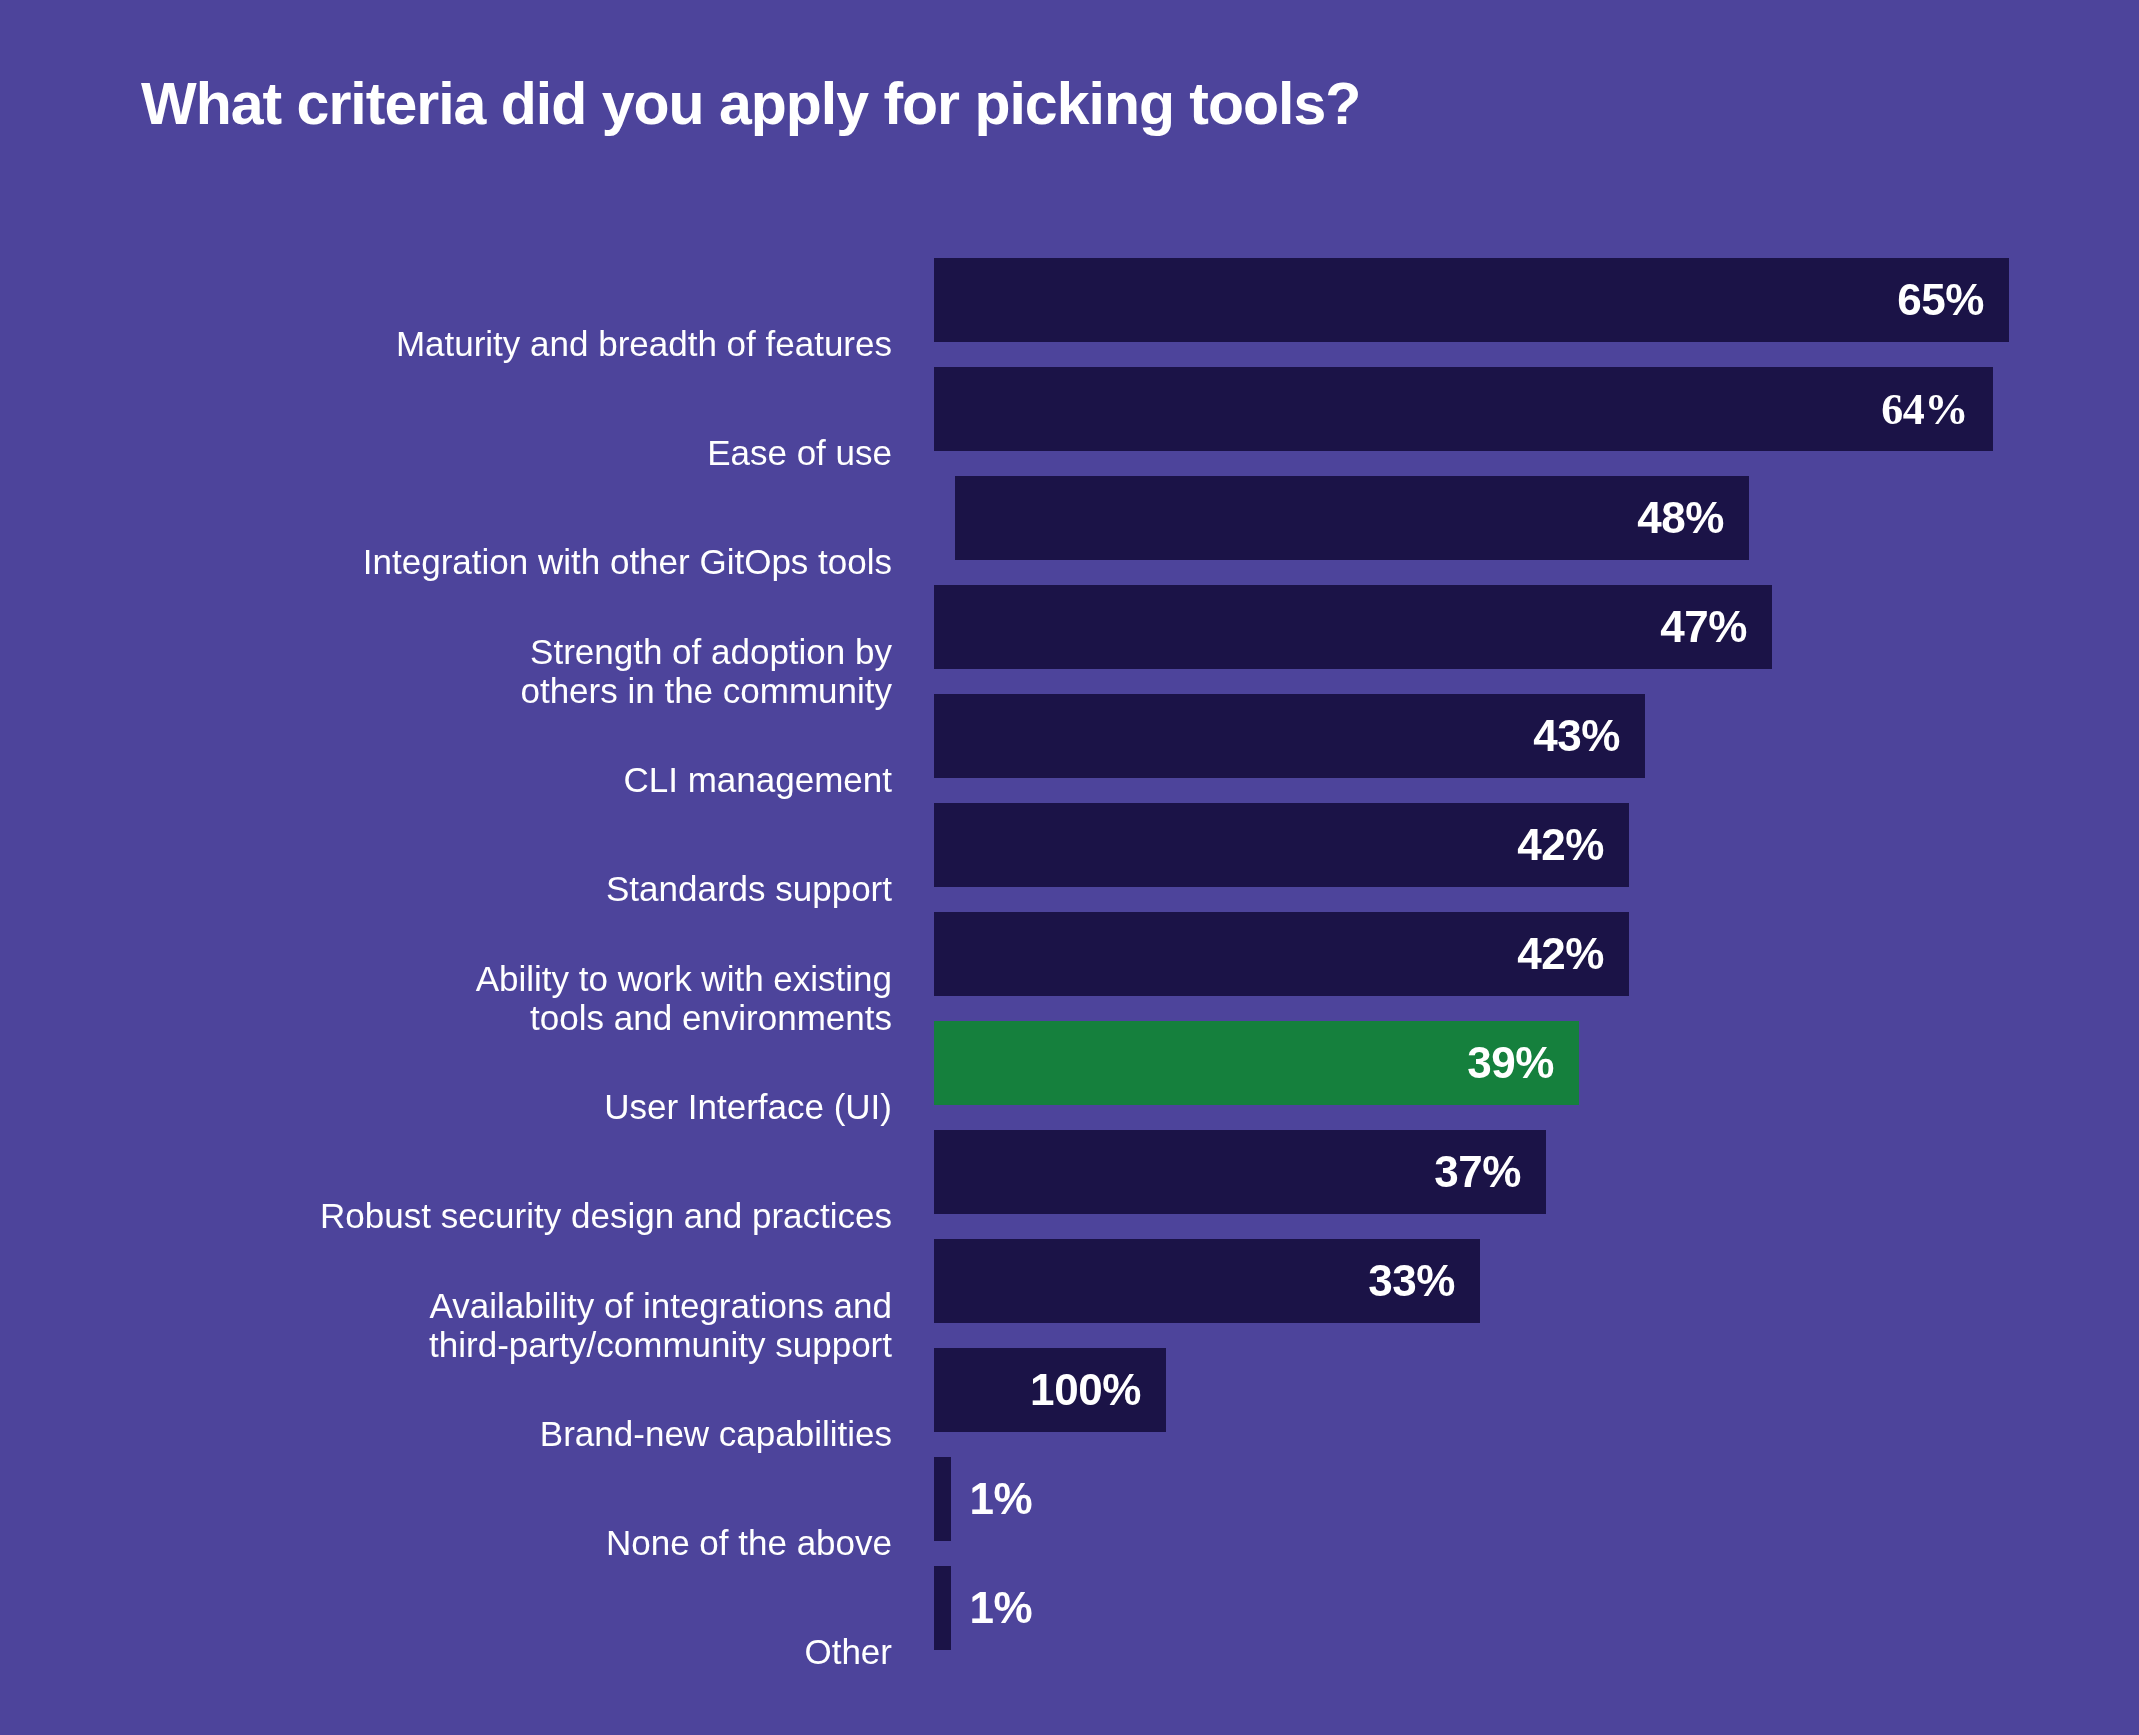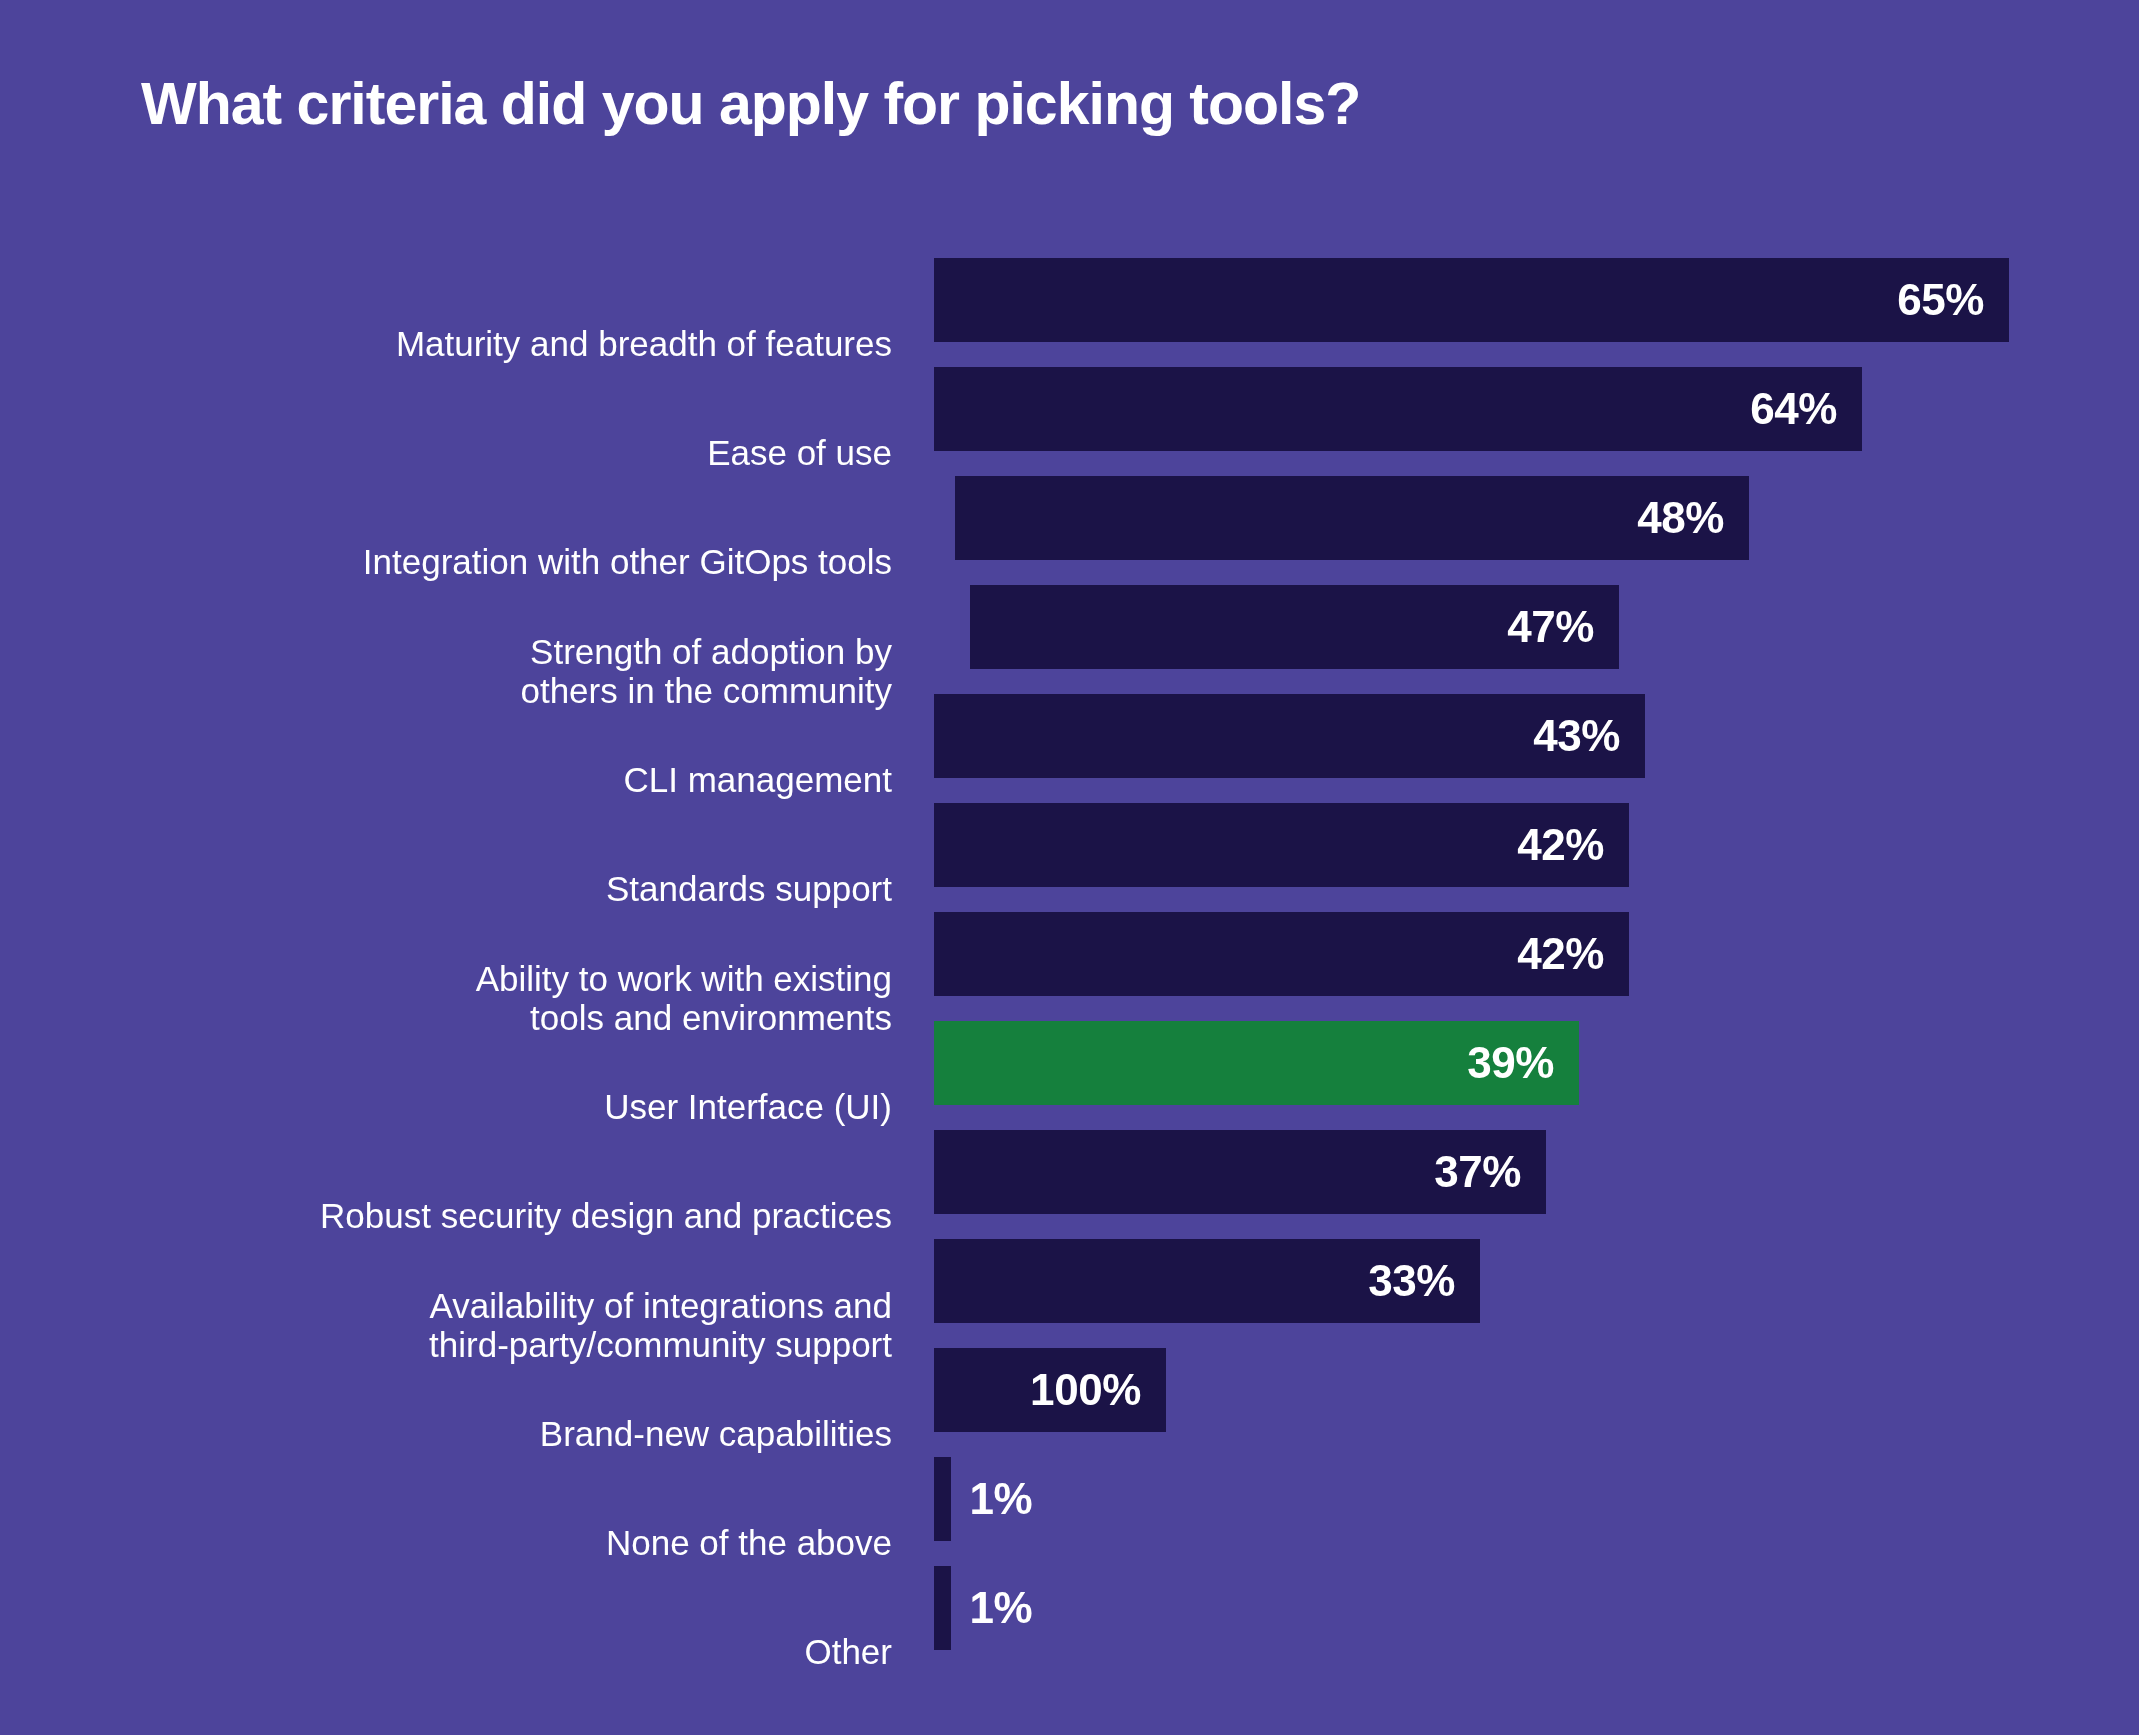--- a/index.html
+++ b/index.html
@@ -100,38 +100,38 @@
         <div class="bar-label">Maturity and breadth of features</div>
         <div class="bar-track">
           <div class="bar-fill" style="width: 1075px; background: rgb(27, 19, 71);">
             <span class="bar-value">65%</span>
           </div>
         </div>
       </div>
       <div class="bar-row">
         <div class="bar-label">Ease of use</div>
         <div class="bar-track">
-          <div class="bar-fill" style="width: 928px; background: rgb(27, 19, 71);">
+          <div class="bar-fill" style="width: 1059px; background: rgb(27, 19, 71); font-family: Liberation Serif, serif;">
             <span class="bar-value">64%</span>
           </div>
         </div>
       </div>
       <div class="bar-row">
         <div class="bar-label">Integration with other GitOps tools</div>
         <div class="bar-track">
           <div class="bar-fill" style="width: 794px; background: rgb(27, 19, 71); margin-left: 21px;">
             <span class="bar-value">48%</span>
           </div>
         </div>
       </div>
       <div class="bar-row">
         <div class="bar-label">Strength of adoption by
 others in the community</div>
         <div class="bar-track">
-          <div class="bar-fill" style="width: 649px; background: rgb(27, 19, 71); margin-left: 36px;">
+          <div class="bar-fill" style="width: 838px; background: rgb(27, 19, 71);">
             <span class="bar-value">47%</span>
           </div>
         </div>
       </div>
       <div class="bar-row">
         <div class="bar-label">CLI management</div>
         <div class="bar-track">
           <div class="bar-fill" style="width: 711px; background: rgb(27, 19, 71);">
             <span class="bar-value">43%</span>
           </div>

